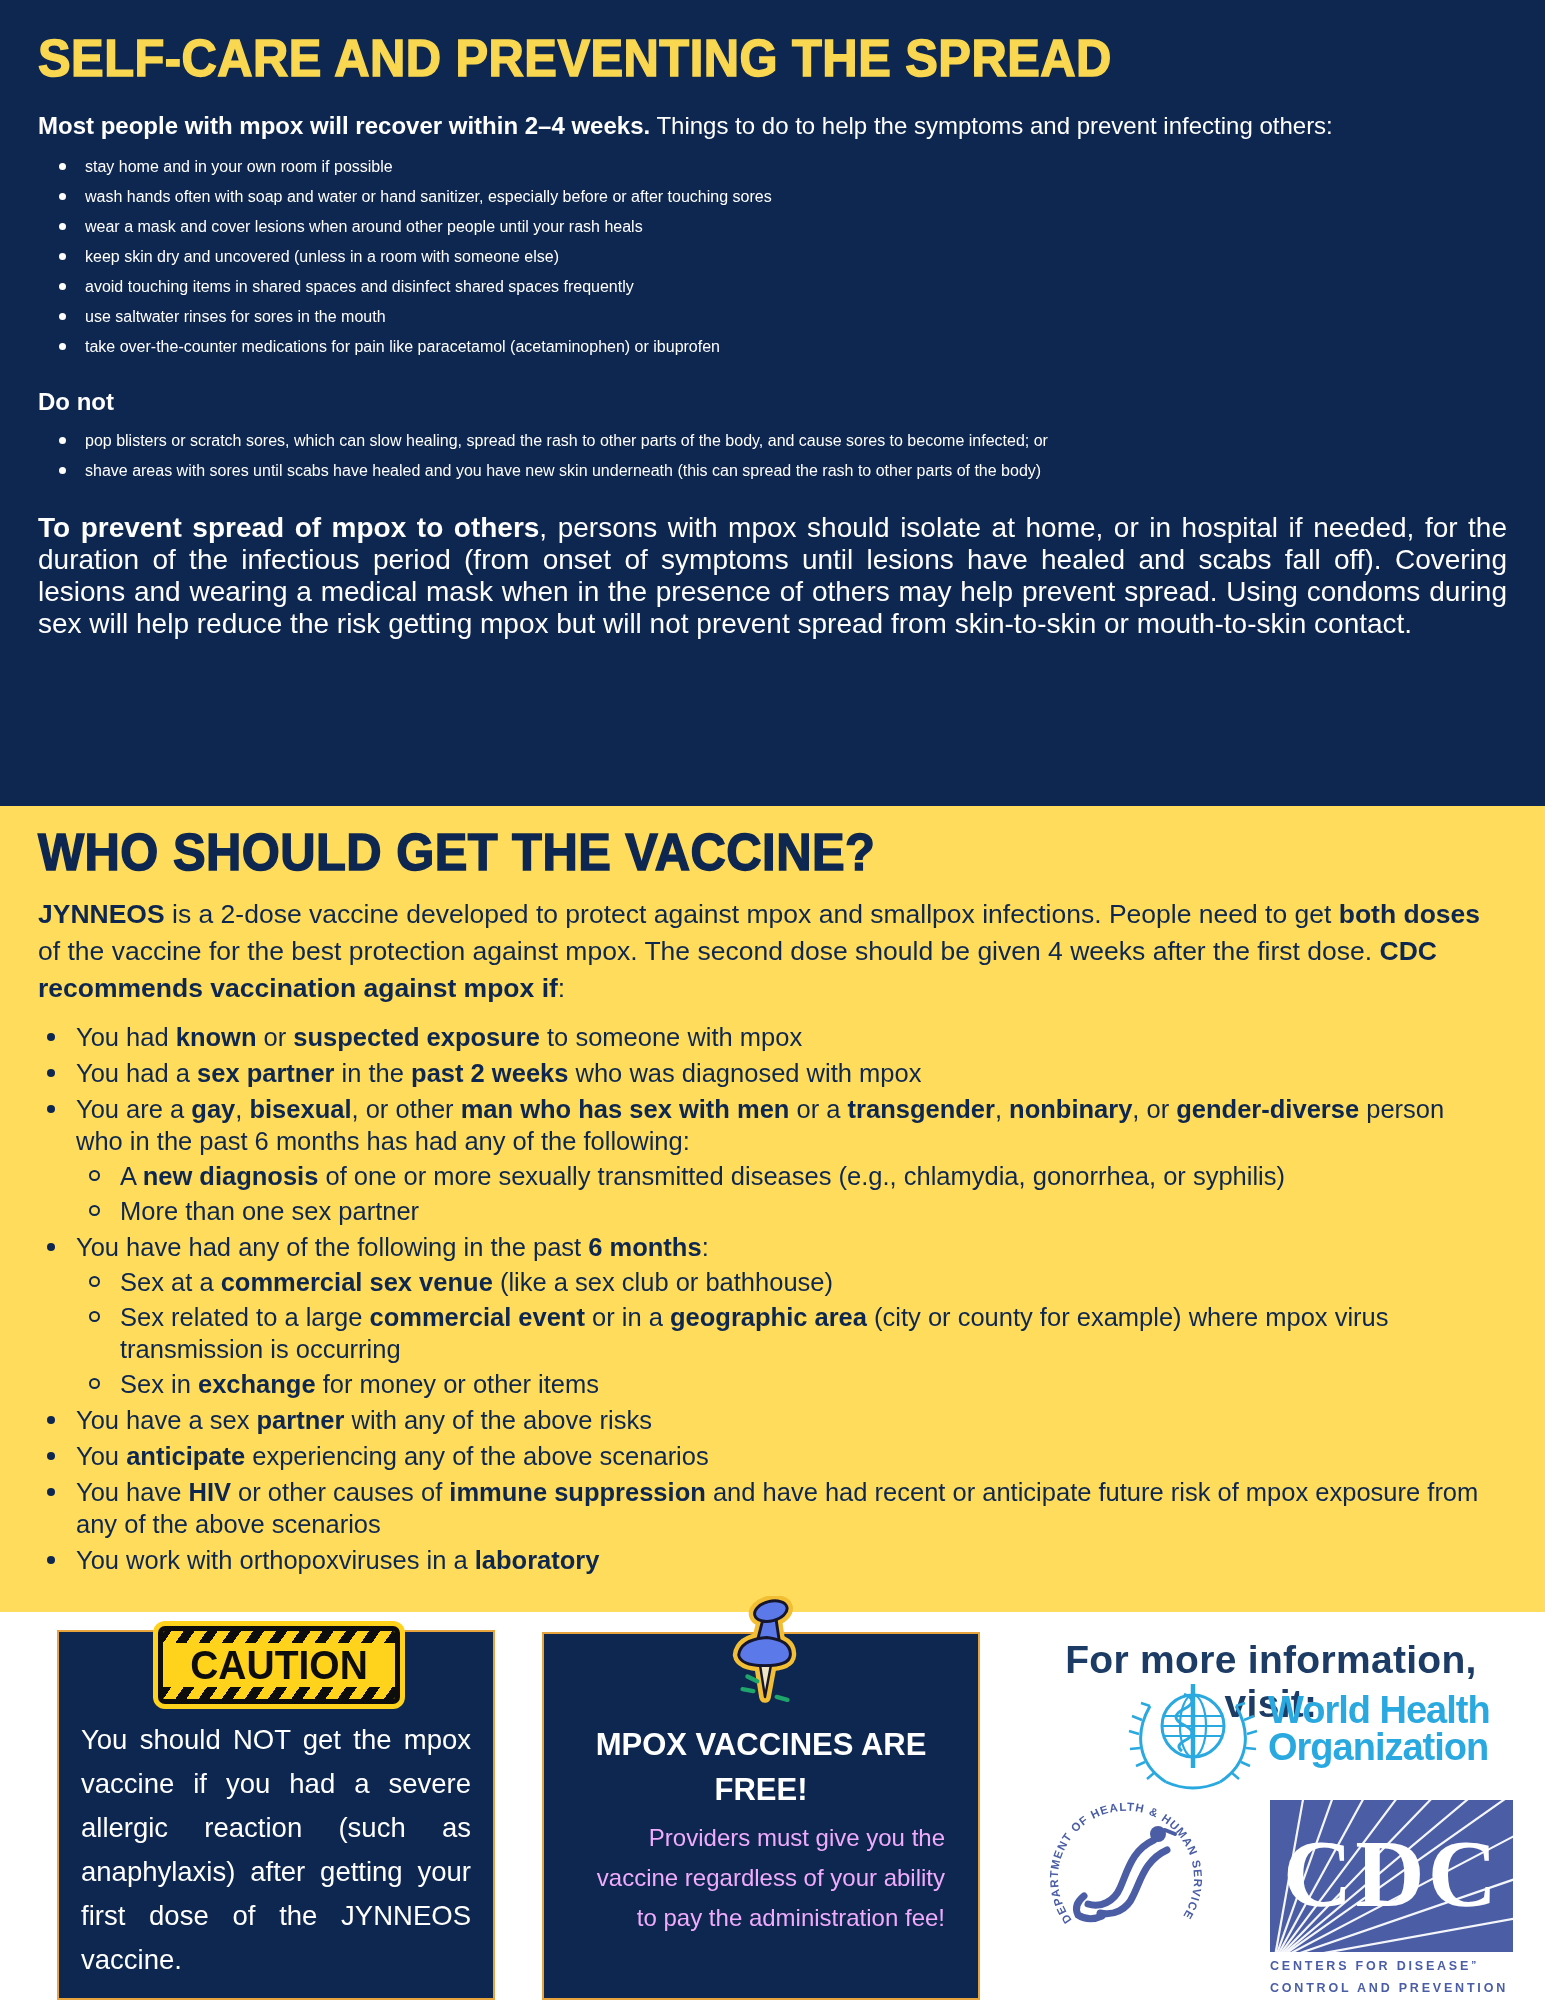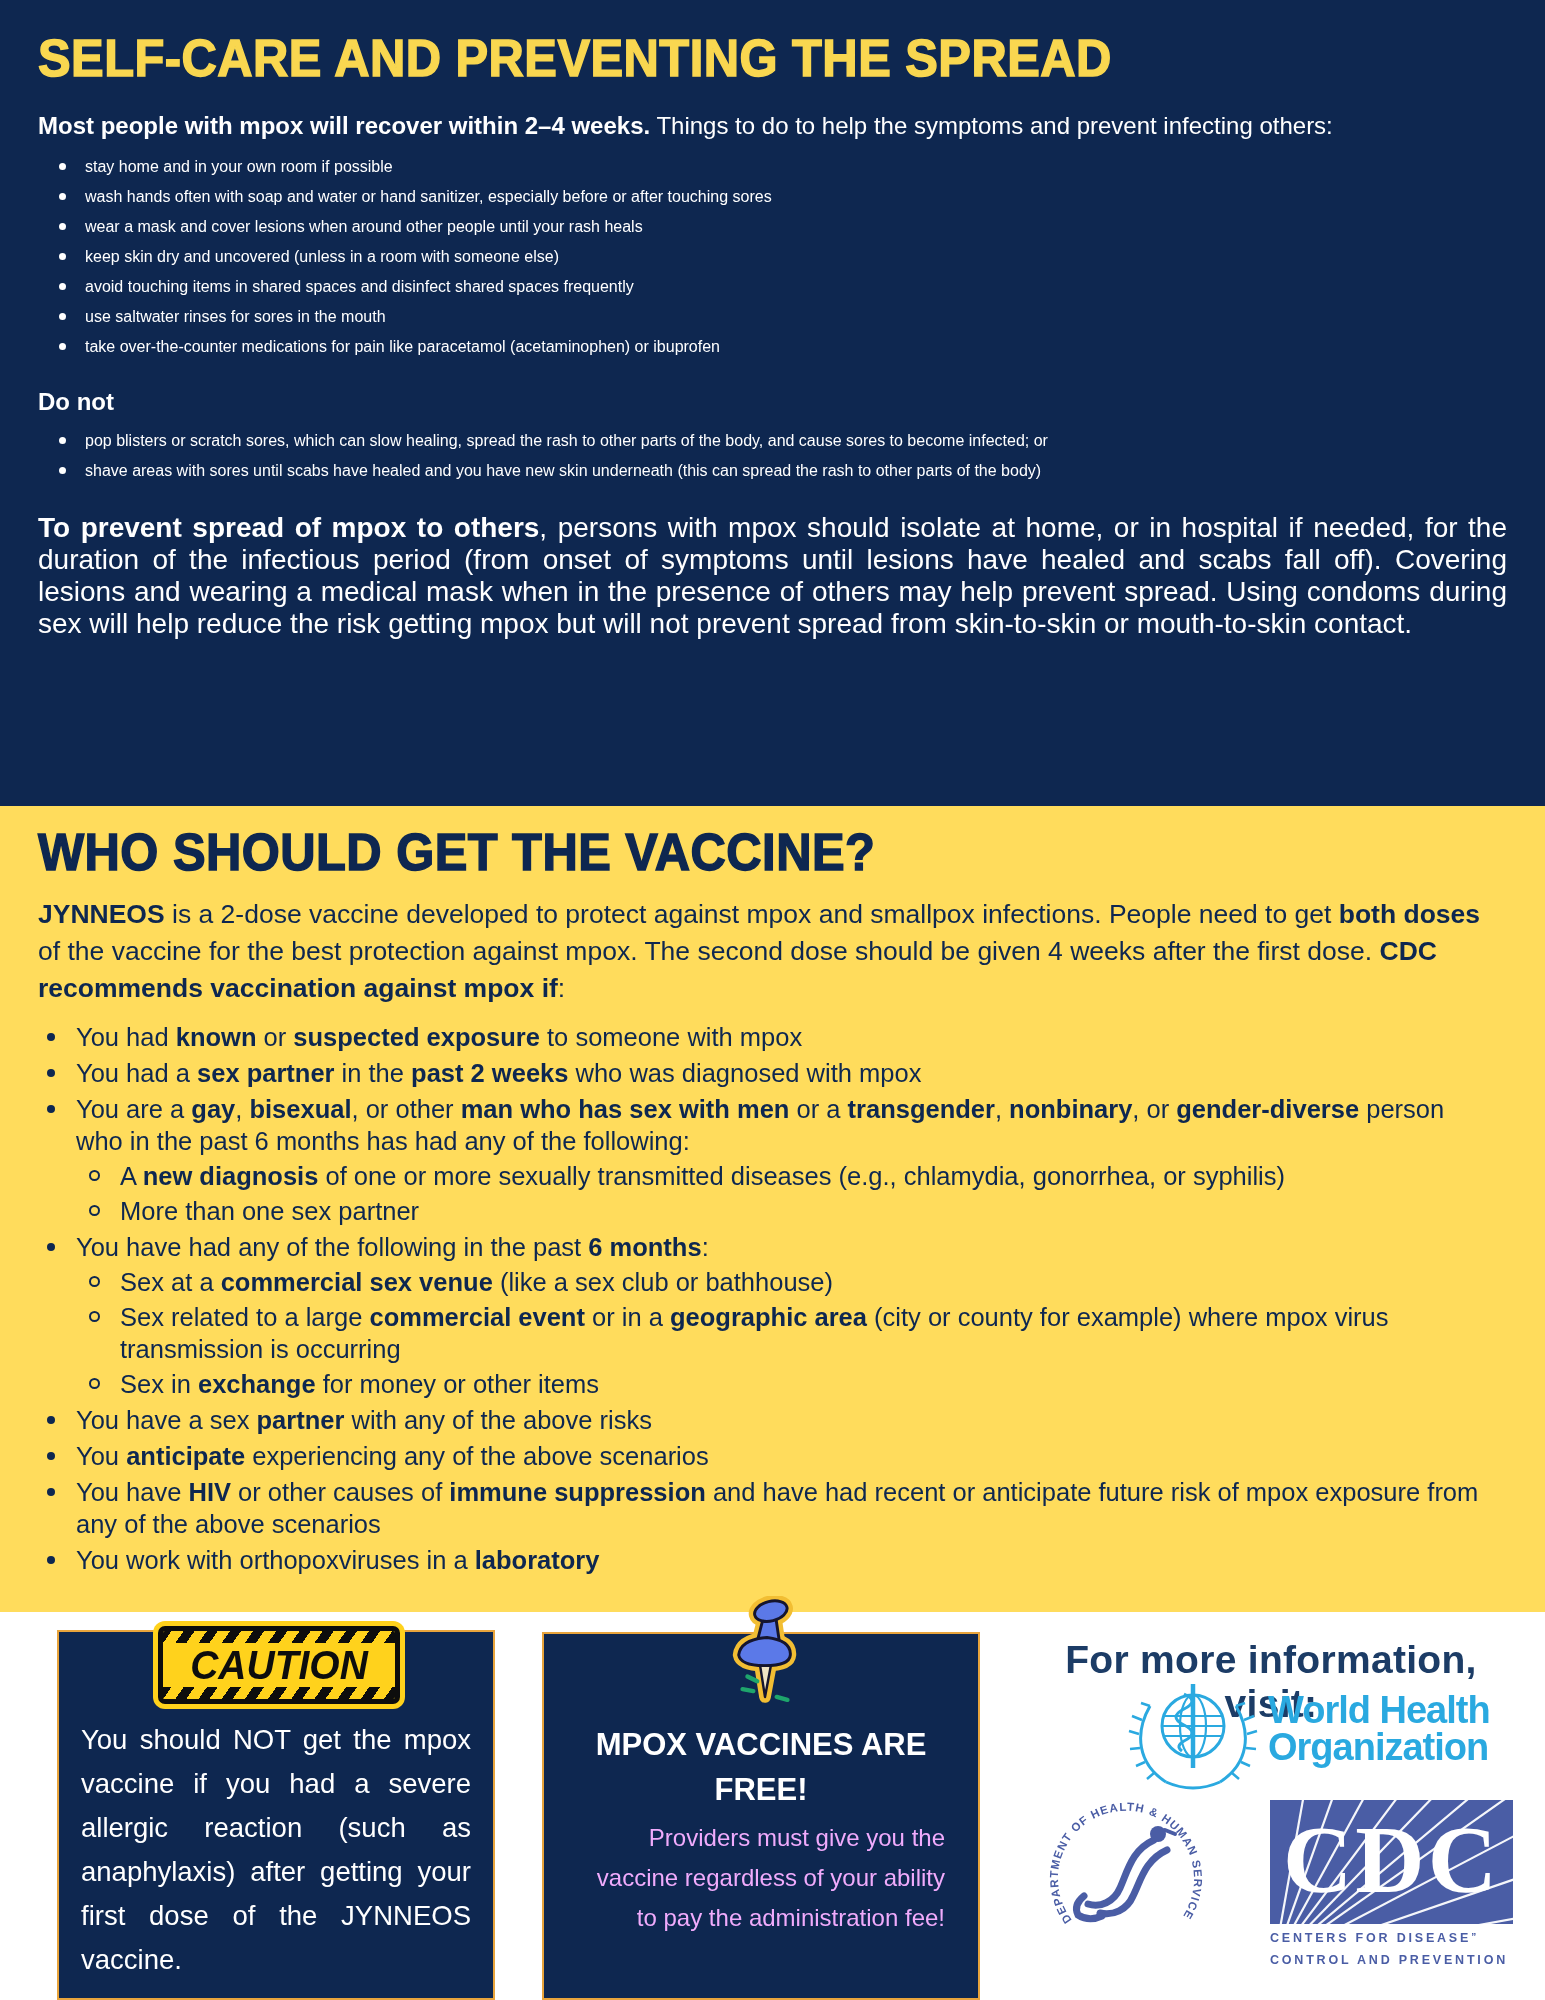--- a/index.html
+++ b/index.html
@@ -31,38 +31,38 @@
   ul.sub li{position:relative;padding-left:44px;font-size:25.5px;line-height:32px;margin-top:3px;}
   ul.sub li::before{content:"";position:absolute;left:13px;top:10px;width:8px;height:8px;border-radius:50%;border:2.5px solid currentColor;background:transparent;box-sizing:border-box;width:11px;height:11px;}
 
   
   .sec3{position:relative;height:388px;background:#fff;}
   .box{position:absolute;background:var(--navy,#0E2750);border:2px solid var(--box-border,#E8A43C);box-sizing:border-box;}
   .box1{left:57px;top:18px;width:438px;height:370px;}
   .box2{left:542px;top:20px;width:438px;height:368px;}
 
   
-  .sign{position:absolute;left:94px;top:-11px;width:252px;height:88px;background:var(--sign-yellow,#FFD21C);border-radius:12px;padding:5px;box-sizing:border-box;z-index:3;font-style:italic;}
+  .sign{position:absolute;left:94px;top:-11px;width:252px;height:88px;background:var(--sign-yellow,#FFD21C);border-radius:12px;padding:5px;box-sizing:border-box;z-index:3;}
   .sign-in{height:100%;box-sizing:border-box;border:5px solid var(--sign-black,#0D0D0D);border-radius:7px;background:var(--sign-yellow,#FFD21C);display:flex;flex-direction:column;justify-content:space-between;overflow:hidden;}
   .stripe{height:12px;background:repeating-linear-gradient(-55deg,var(--sign-black,#0D0D0D) 0 9px,var(--sign-yellow,#FFD21C) 9px 19px);}
   .sign-word{text-align:center;font-size:39px;line-height:40px;font-weight:900;color:var(--sign-black,#0D0D0D);letter-spacing:0;transform:scaleY(1.04);}
   .caution-body{margin:86px 22px 0;color:#fff;font-size:27.5px;line-height:44px;text-align:justify;}
 
   
   .pin{position:absolute;left:182px;top:-38px;width:78px;height:118px;z-index:3;}
   .free-title{margin:88px 28px 0;text-align:center;color:#fff;font-size:31px;line-height:45px;font-weight:700;}
   .free-body{margin:6px 33px 0;text-align:right;color:#f0abfc;font-size:24px;line-height:40px;}
 
   
   .info-heading{position:absolute;left:1030px;top:26px;width:482px;text-align:center;font-size:39px;font-weight:700;color:var(--info-navy,#1C3C66);letter-spacing:.3px;}
   .who-emblem{position:absolute;left:1128px;top:64px;width:130px;height:118px;}
   .who-name{position:absolute;left:1268px;top:80px;width:250px;color:var(--who-blue,#2AA9E0);font-size:38px;line-height:37px;font-weight:700;letter-spacing:-1px;}
   .hhs{position:absolute;left:1044px;top:186px;width:164px;height:172px;}
   .cdc{position:absolute;left:1270px;top:188px;width:243px;}
-  .cdcbox{position:relative;width:243px;height:124px;background:var(--fed-blue,#4A5DA5);overflow:hidden;}
+  .cdcbox{position:relative;width:243px;height:152px;background:var(--fed-blue,#4A5DA5);overflow:hidden;}
   .cdcbox svg{position:absolute;inset:0;}
   .cdc-letters{position:absolute;inset:0;display:flex;align-items:center;justify-content:center;font-family:"Liberation Serif",serif;font-weight:700;font-size:96px;letter-spacing:3px;color:#fff;padding-bottom:6px;}
   .cdccap{margin-top:6px;font-size:12.5px;font-weight:700;color:var(--fed-blue,#4A5DA5);letter-spacing:2.8px;line-height:16px;white-space:nowrap;}
   .cdccap .mk{font-size:10px;vertical-align:top;letter-spacing:0;}
 </style>
 </head>
 <body>
 
 <div class="page">
 

